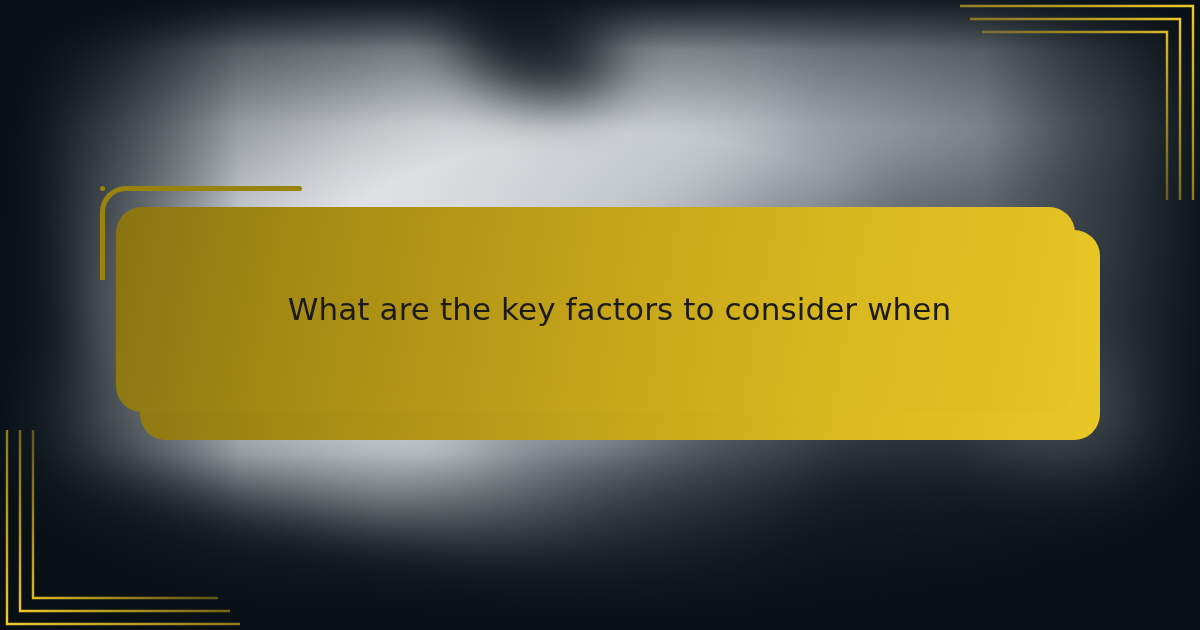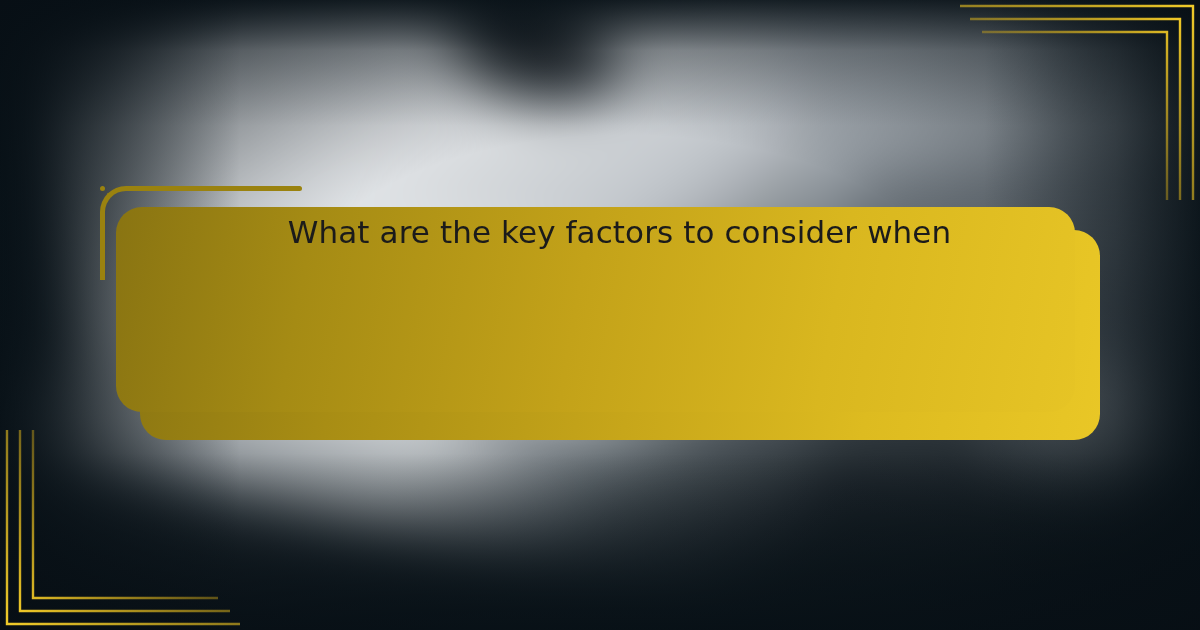--- a/index.html
+++ b/index.html
@@ -189,20 +189,21 @@
     background:linear-gradient(100deg,#8b7612 0%,#a88d14 22%,#c7a61a 52%,#ddbb20 76%,#e9c726 100%);
   }
   
   .card-front {
     position:absolute;
     left:116px; top:207px;
     width:959px; height:205px;
     border-radius:26px;
     background:linear-gradient(100deg,#897412 0%,#a58b14 20%,#c3a219 48%,#d9b71f 74%,#e6c425 100%);
     display:flex;
+    align-items:center;
     justify-content:center;
     padding-left:48px;
   }
 
   .card-text {
     width:800px;
     text-align:center;
     color:#1b1b1b;
     font-size:31px;
     line-height:1.62;

